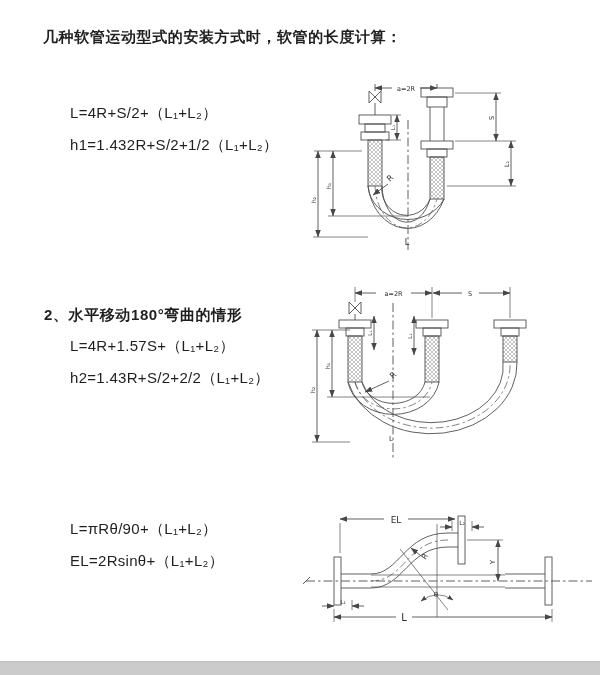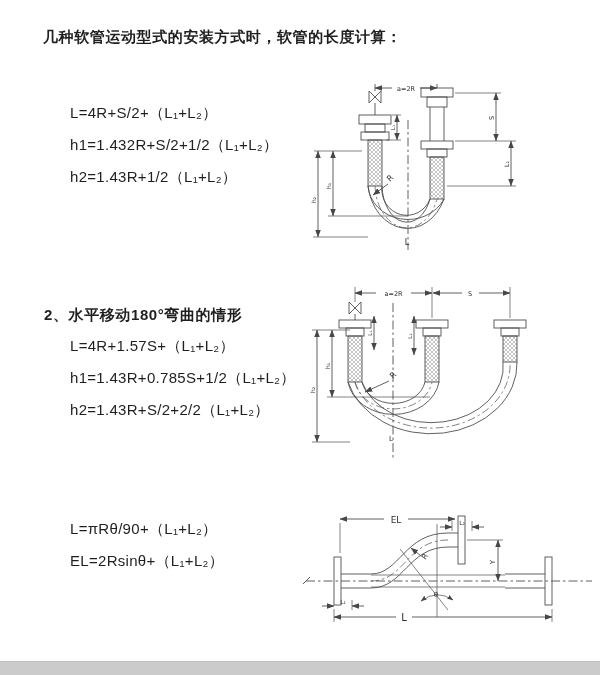--- a/index.html
+++ b/index.html
@@ -37,21 +37,20 @@
   }
 </style>
 </head>
 <body>
 
 <h1 class="doc-title">几种软管运动型式的安装方式时，软管的长度计算：</h1>
 
 <div class="section-text s1-text">
   <div class="formula">L=4R+S/2+（L₁+L₂）</div>
   <div class="formula">h1=1.432R+S/2+1/2（L₁+L₂）</div>
-  <div class="formula">h2=1.43R+1/2（L₁+L₂）</div>
 </div>
 
 <svg id="svg1" class="diagram" width="286" height="192" viewBox="310 70 286 192">
   <defs>
     <pattern id="braid1" width="4" height="4" patternUnits="userSpaceOnUse">
       <path d="M0,4 L4,0 M0,0 L4,4" stroke="#8a8a8a" stroke-width="0.5"></path>
     </pattern>
     <marker id="ar1" viewBox="0 0 8 6" refX="7.6" refY="3" markerWidth="8.5" markerHeight="6.5" orient="auto-start-reverse">
       <path d="M0,0 L8,3 L0,6 Z" fill="#474747"></path>
     </marker>
@@ -124,21 +123,20 @@
     <text transform="translate(508.5,164) rotate(-90)" font-size="6" text-anchor="middle">L₂</text>
     <text transform="translate(394.5,127.5) rotate(-90)" font-size="5.5" text-anchor="middle">L₁</text>
     <text transform="translate(392,180) rotate(-45)" font-size="8" text-anchor="middle" class="halo">R</text>
     <text x="407" y="245" font-size="8" text-anchor="middle" class="halo">L</text>
   </g>
 </svg>
 
 <div class="section-text s2-text">
   <h2>2、水平移动180°弯曲的情形</h2>
   <div class="formula">L=4R+1.57S+（L₁+L₂）</div>
-  <div class="formula">h1=1.43R+0.785S+1/2（L₁+L₂）</div>
   <div class="formula">h2=1.43R+S/2+2/2（L₁+L₂）</div>
 </div>
 
 <svg id="svg2" class="diagram" width="292" height="192" viewBox="306 276 292 192">
   <defs>
     <pattern id="braid2" width="4" height="4" patternUnits="userSpaceOnUse">
       <path d="M0,4 L4,0 M0,0 L4,4" stroke="#8a8a8a" stroke-width="0.5"></path>
     </pattern>
     <marker id="ar2" viewBox="0 0 8 6" refX="7.6" refY="3" markerWidth="8.5" markerHeight="6.5" orient="auto-start-reverse">
       <path d="M0,0 L8,3 L0,6 Z" fill="#474747"></path>

